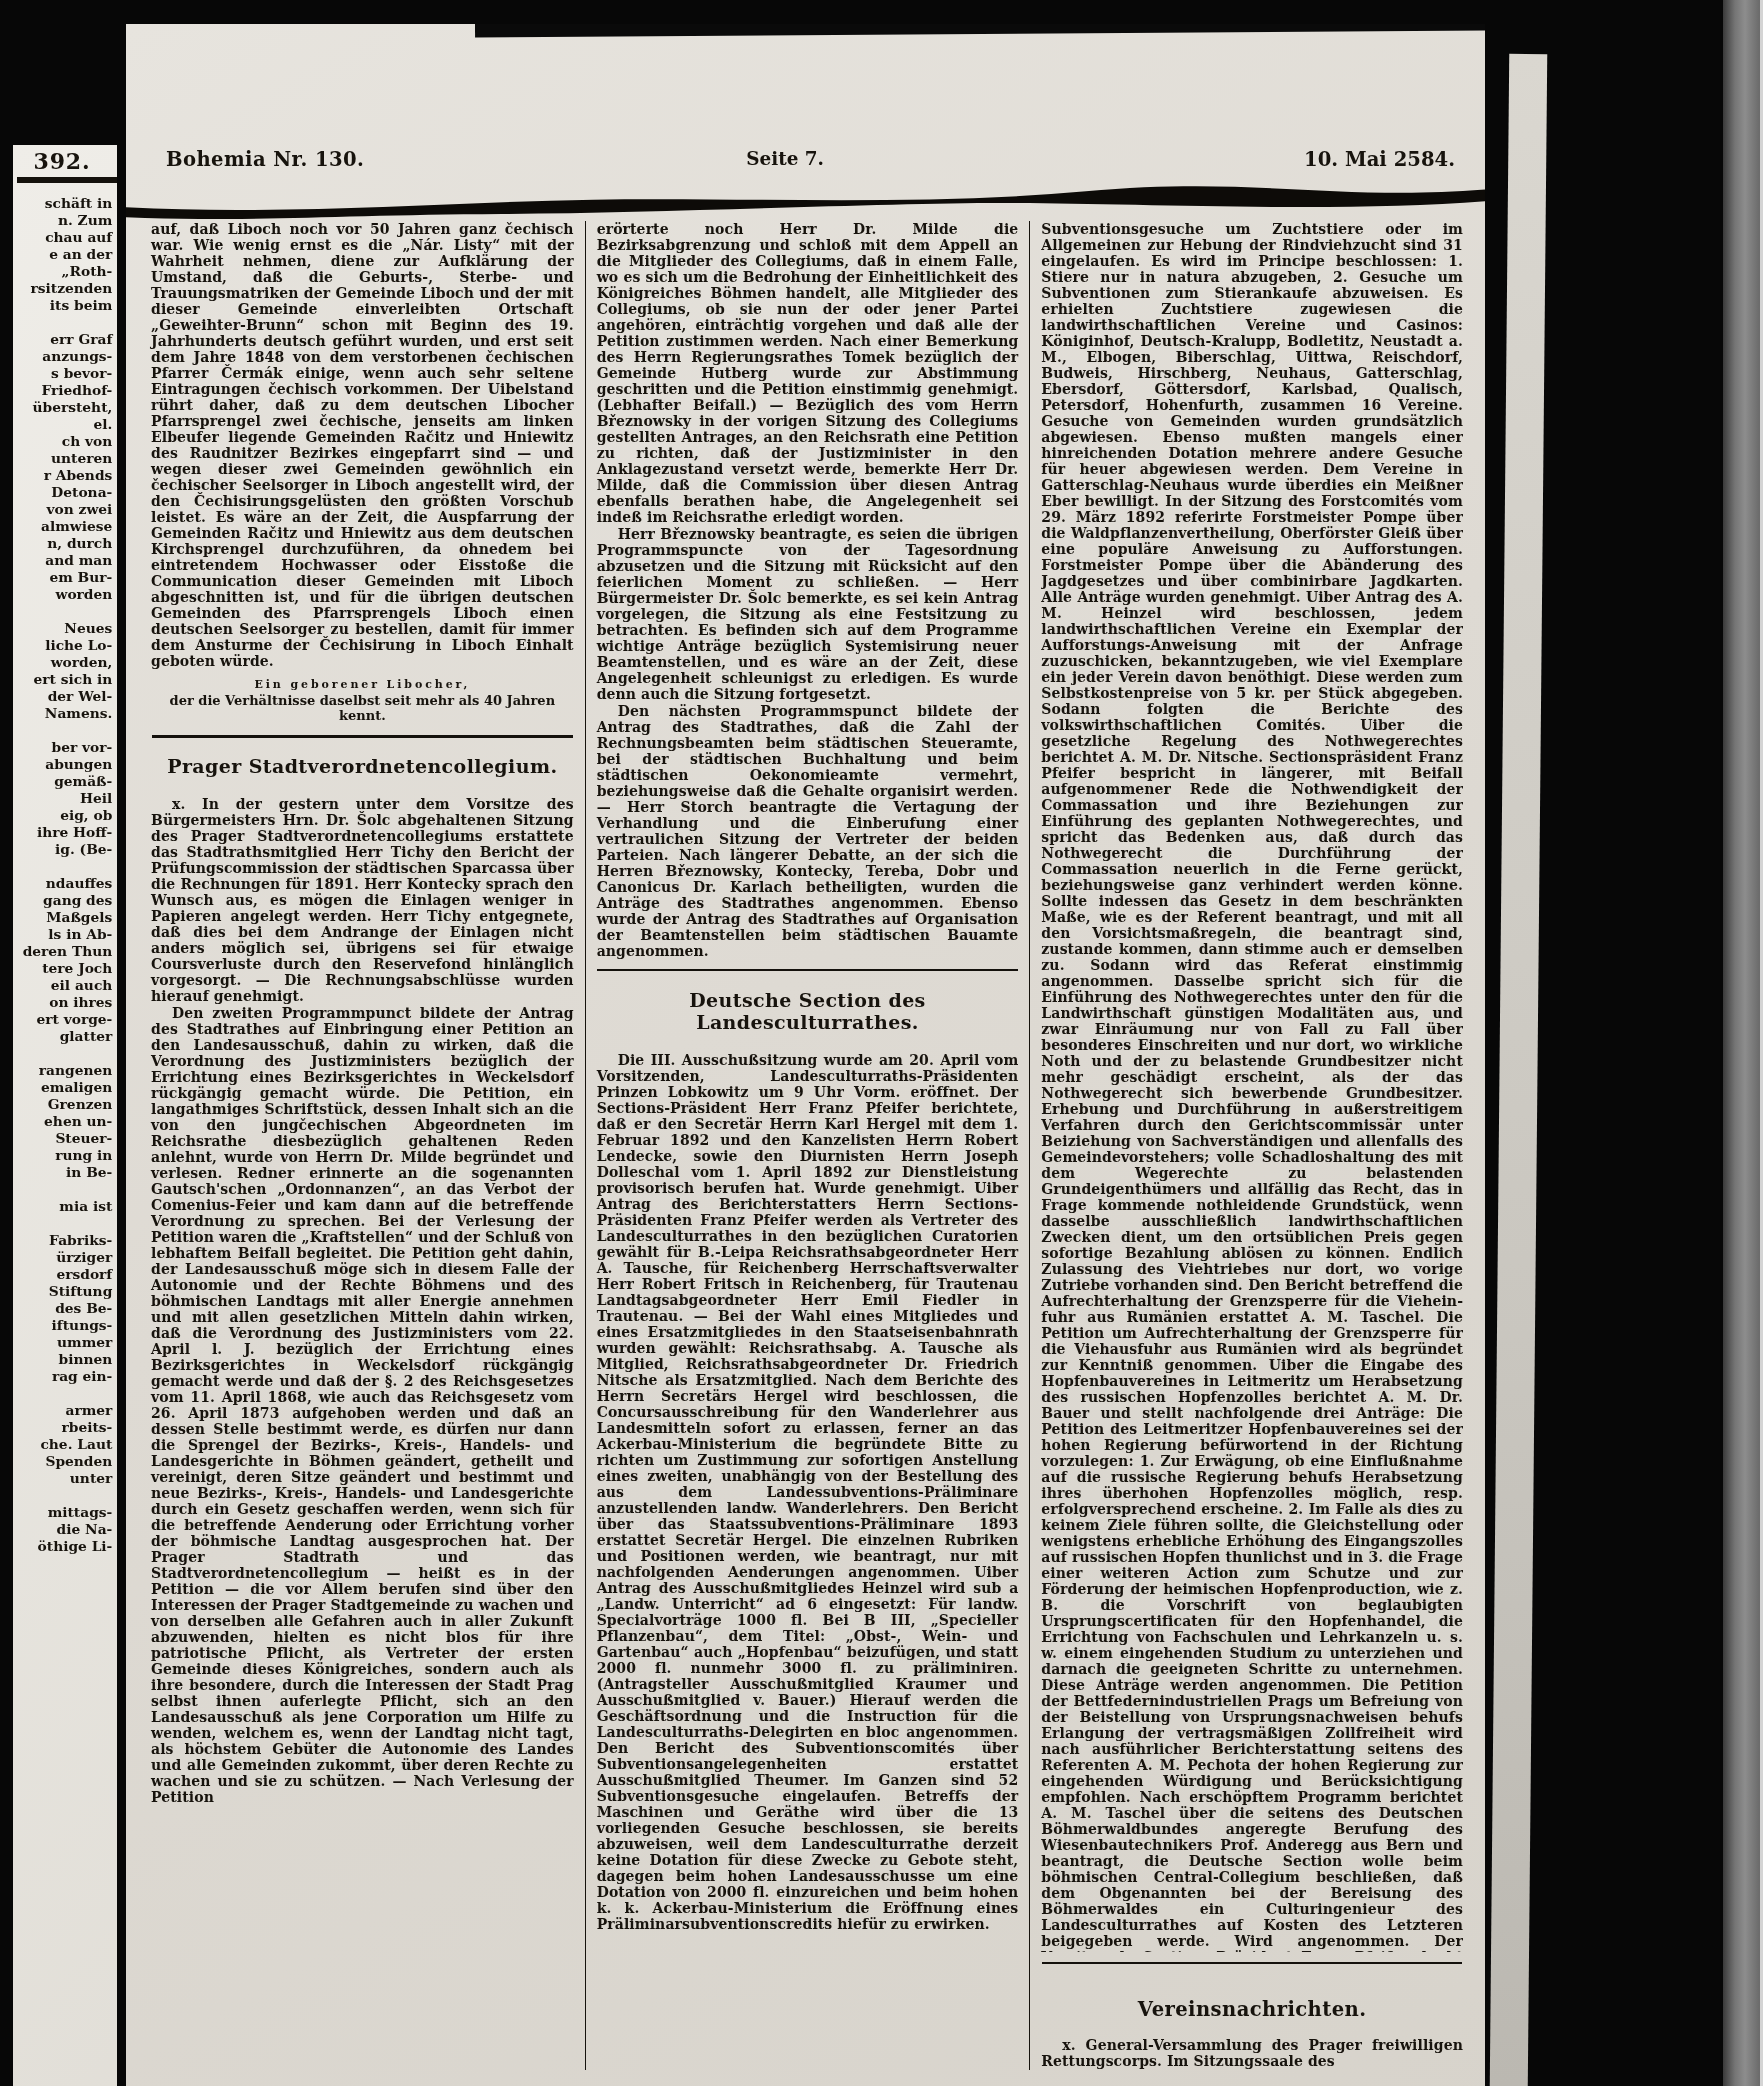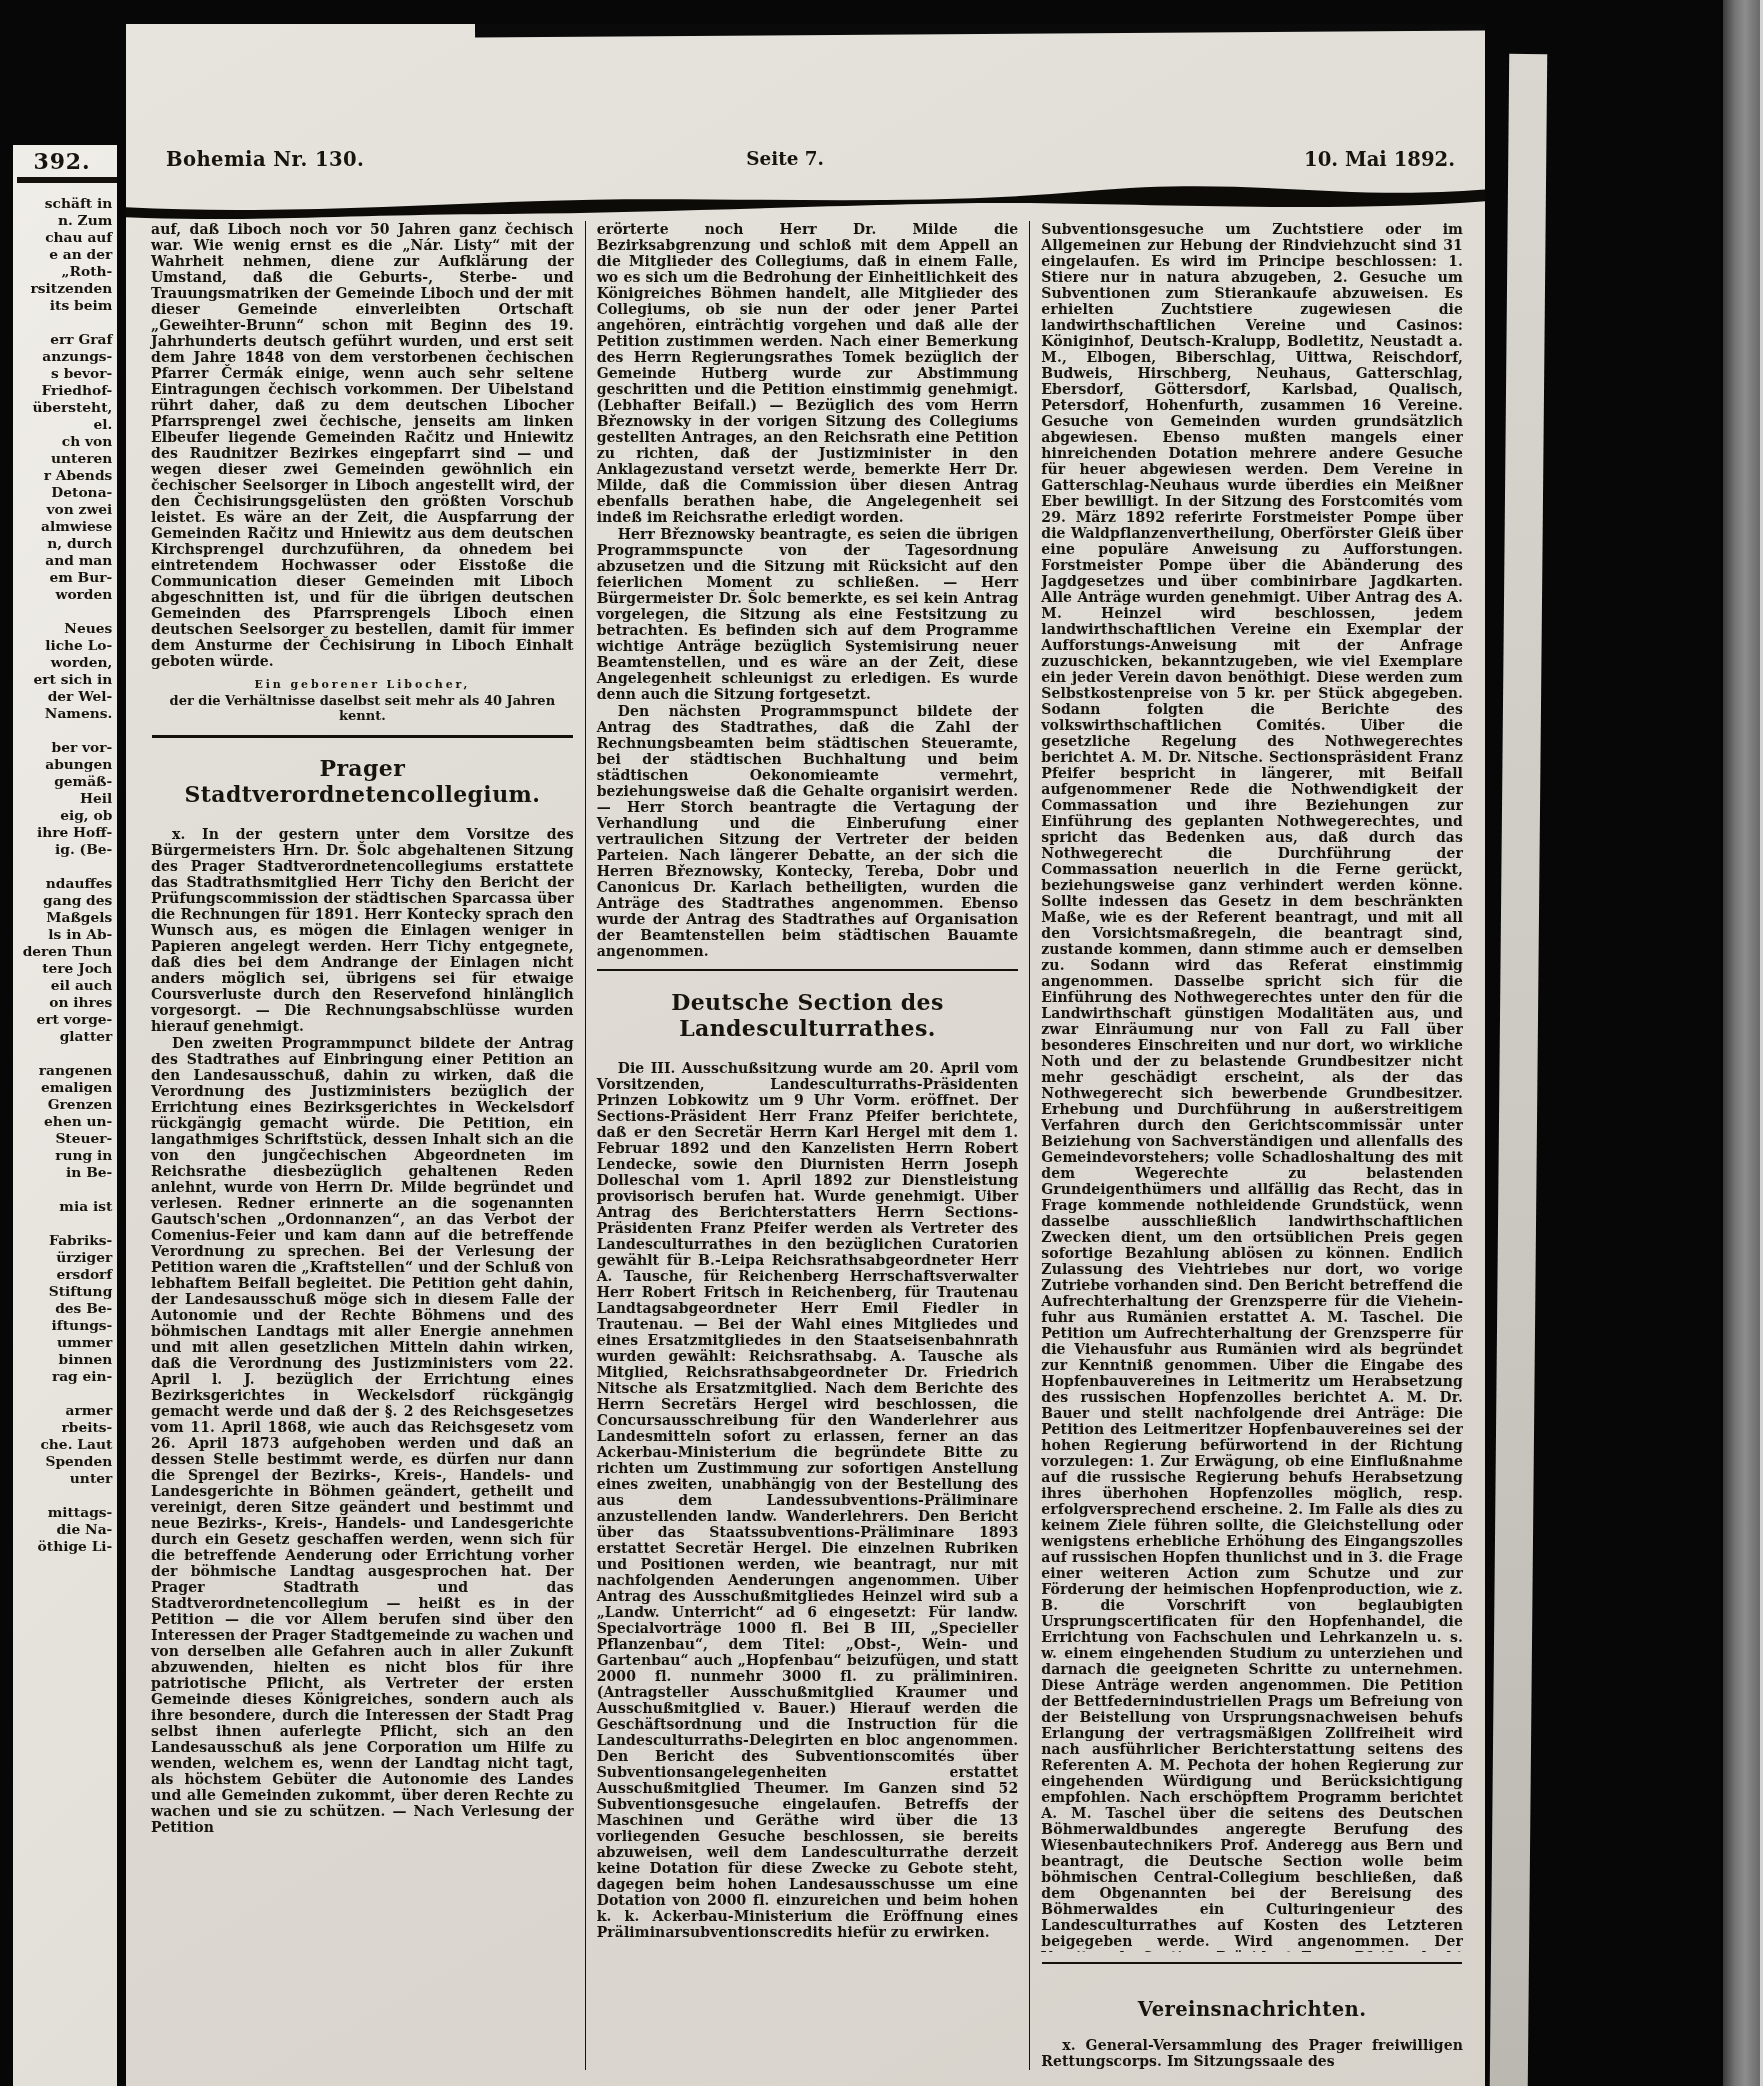--- a/index.html
+++ b/index.html
@@ -35,21 +35,21 @@
 
   .columns{position:absolute;top:197px;left:14px;right:11px;height:1849px;display:flex;}
   .col{width:33.333%;overflow:hidden;padding:0 11px;box-sizing:border-box;}
   .col + .col{border-left:1.7px solid #16130d;}
   .col p{margin:0 0 0.8px 0;text-align:justify;font-size:14px;line-height:16px;
     font-weight:600;letter-spacing:0.1px;}
   .col p.ind{text-indent:21px;}
   .sig1{text-align:center;font-weight:bold;font-size:11px;letter-spacing:2.9px;margin:9.2px 0 1.7px;}
   .sig2{text-align:center;font-weight:bold;font-size:13px;margin:0 0 12.5px;}
   .sec-rule{height:2.5px;background:#14110c;margin:10px 0.8px 17.5px;}
-  .art-head{font-size:22px;text-align:center;font-weight:bold;margin:2.5px 0 19px;letter-spacing:0.4px;}
+  .art-head{font-size:19px;text-align:center;font-weight:bold;margin:2.5px 0 19px;letter-spacing:0.4px;}
   .art-head.small{font-size:19.6px;margin:16px 0 16.7px;}
   .col3{display:flex;flex-direction:column;}
   .flexfill{flex:1 1 auto;overflow:hidden;}
 </style>
 </head>
 <body>
 
 <div class="scan">
 
   <div class="next-page"></div>
@@ -140,21 +140,21 @@
 die Na-
 öthige Li-</div>
   </div>
 
   <div class="main-page">
     <div class="top-shadow"></div>
 
     <div class="header">
       <span class="h-left">Bohemia Nr. 130.</span>
       <span class="h-center">Seite 7.</span>
-      <span class="h-right">10. Mai 1892.</span>
+      <span class="h-right">10. Mai 2584.</span>
     </div>
 
     <svg class="head-rule" viewBox="0 0 3256 100" preserveAspectRatio="none">
       <path d="M0,72 C 380,92 760,60 1120,54 S 1900,70 2300,34 S 2900,58 3256,30 L3256,58 C 2900,86 2400,62 2100,62 S 1300,86 900,88 S 300,108 0,96 Z" fill="#0d0b08"></path>
     </svg>
 
     <div class="columns">
 
       <div class="col">
         <p>auf, daß Liboch noch vor 50 Jahren ganz čechisch war. Wie wenig ernst es die „Nár. Listy“ mit der Wahrheit nehmen, diene zur Aufklärung der Umstand, daß die Geburts-, Sterbe- und Trauungsmatriken der Gemeinde Liboch und der mit dieser Gemeinde einverleibten Ortschaft „Geweihter-Brunn“ schon mit Beginn des 19. Jahrhunderts deutsch geführt wurden, und erst seit dem Jahre 1848 von dem verstorbenen čechischen Pfarrer Čermák einige, wenn auch sehr seltene Eintragungen čechisch vorkommen. Der Uibelstand rührt daher, daß zu dem deutschen Libocher Pfarrsprengel zwei čechische, jenseits am linken Elbeufer liegende Gemeinden Račitz und Hniewitz des Raudnitzer Bezirkes eingepfarrt sind — und wegen dieser zwei Gemeinden gewöhnlich ein čechischer Seelsorger in Liboch angestellt wird, der den Čechisirungsgelüsten den größten Vorschub leistet. Es wäre an der Zeit, die Auspfarrung der Gemeinden Račitz und Hniewitz aus dem deutschen Kirchsprengel durchzuführen, da ohnedem bei eintretendem Hochwasser oder Eisstoße die Communication dieser Gemeinden mit Liboch abgeschnitten ist, und für die übrigen deutschen Gemeinden des Pfarrsprengels Liboch einen deutschen Seelsorger zu bestellen, damit für immer dem Ansturme der Čechisirung in Liboch Einhalt geboten würde.</p>

